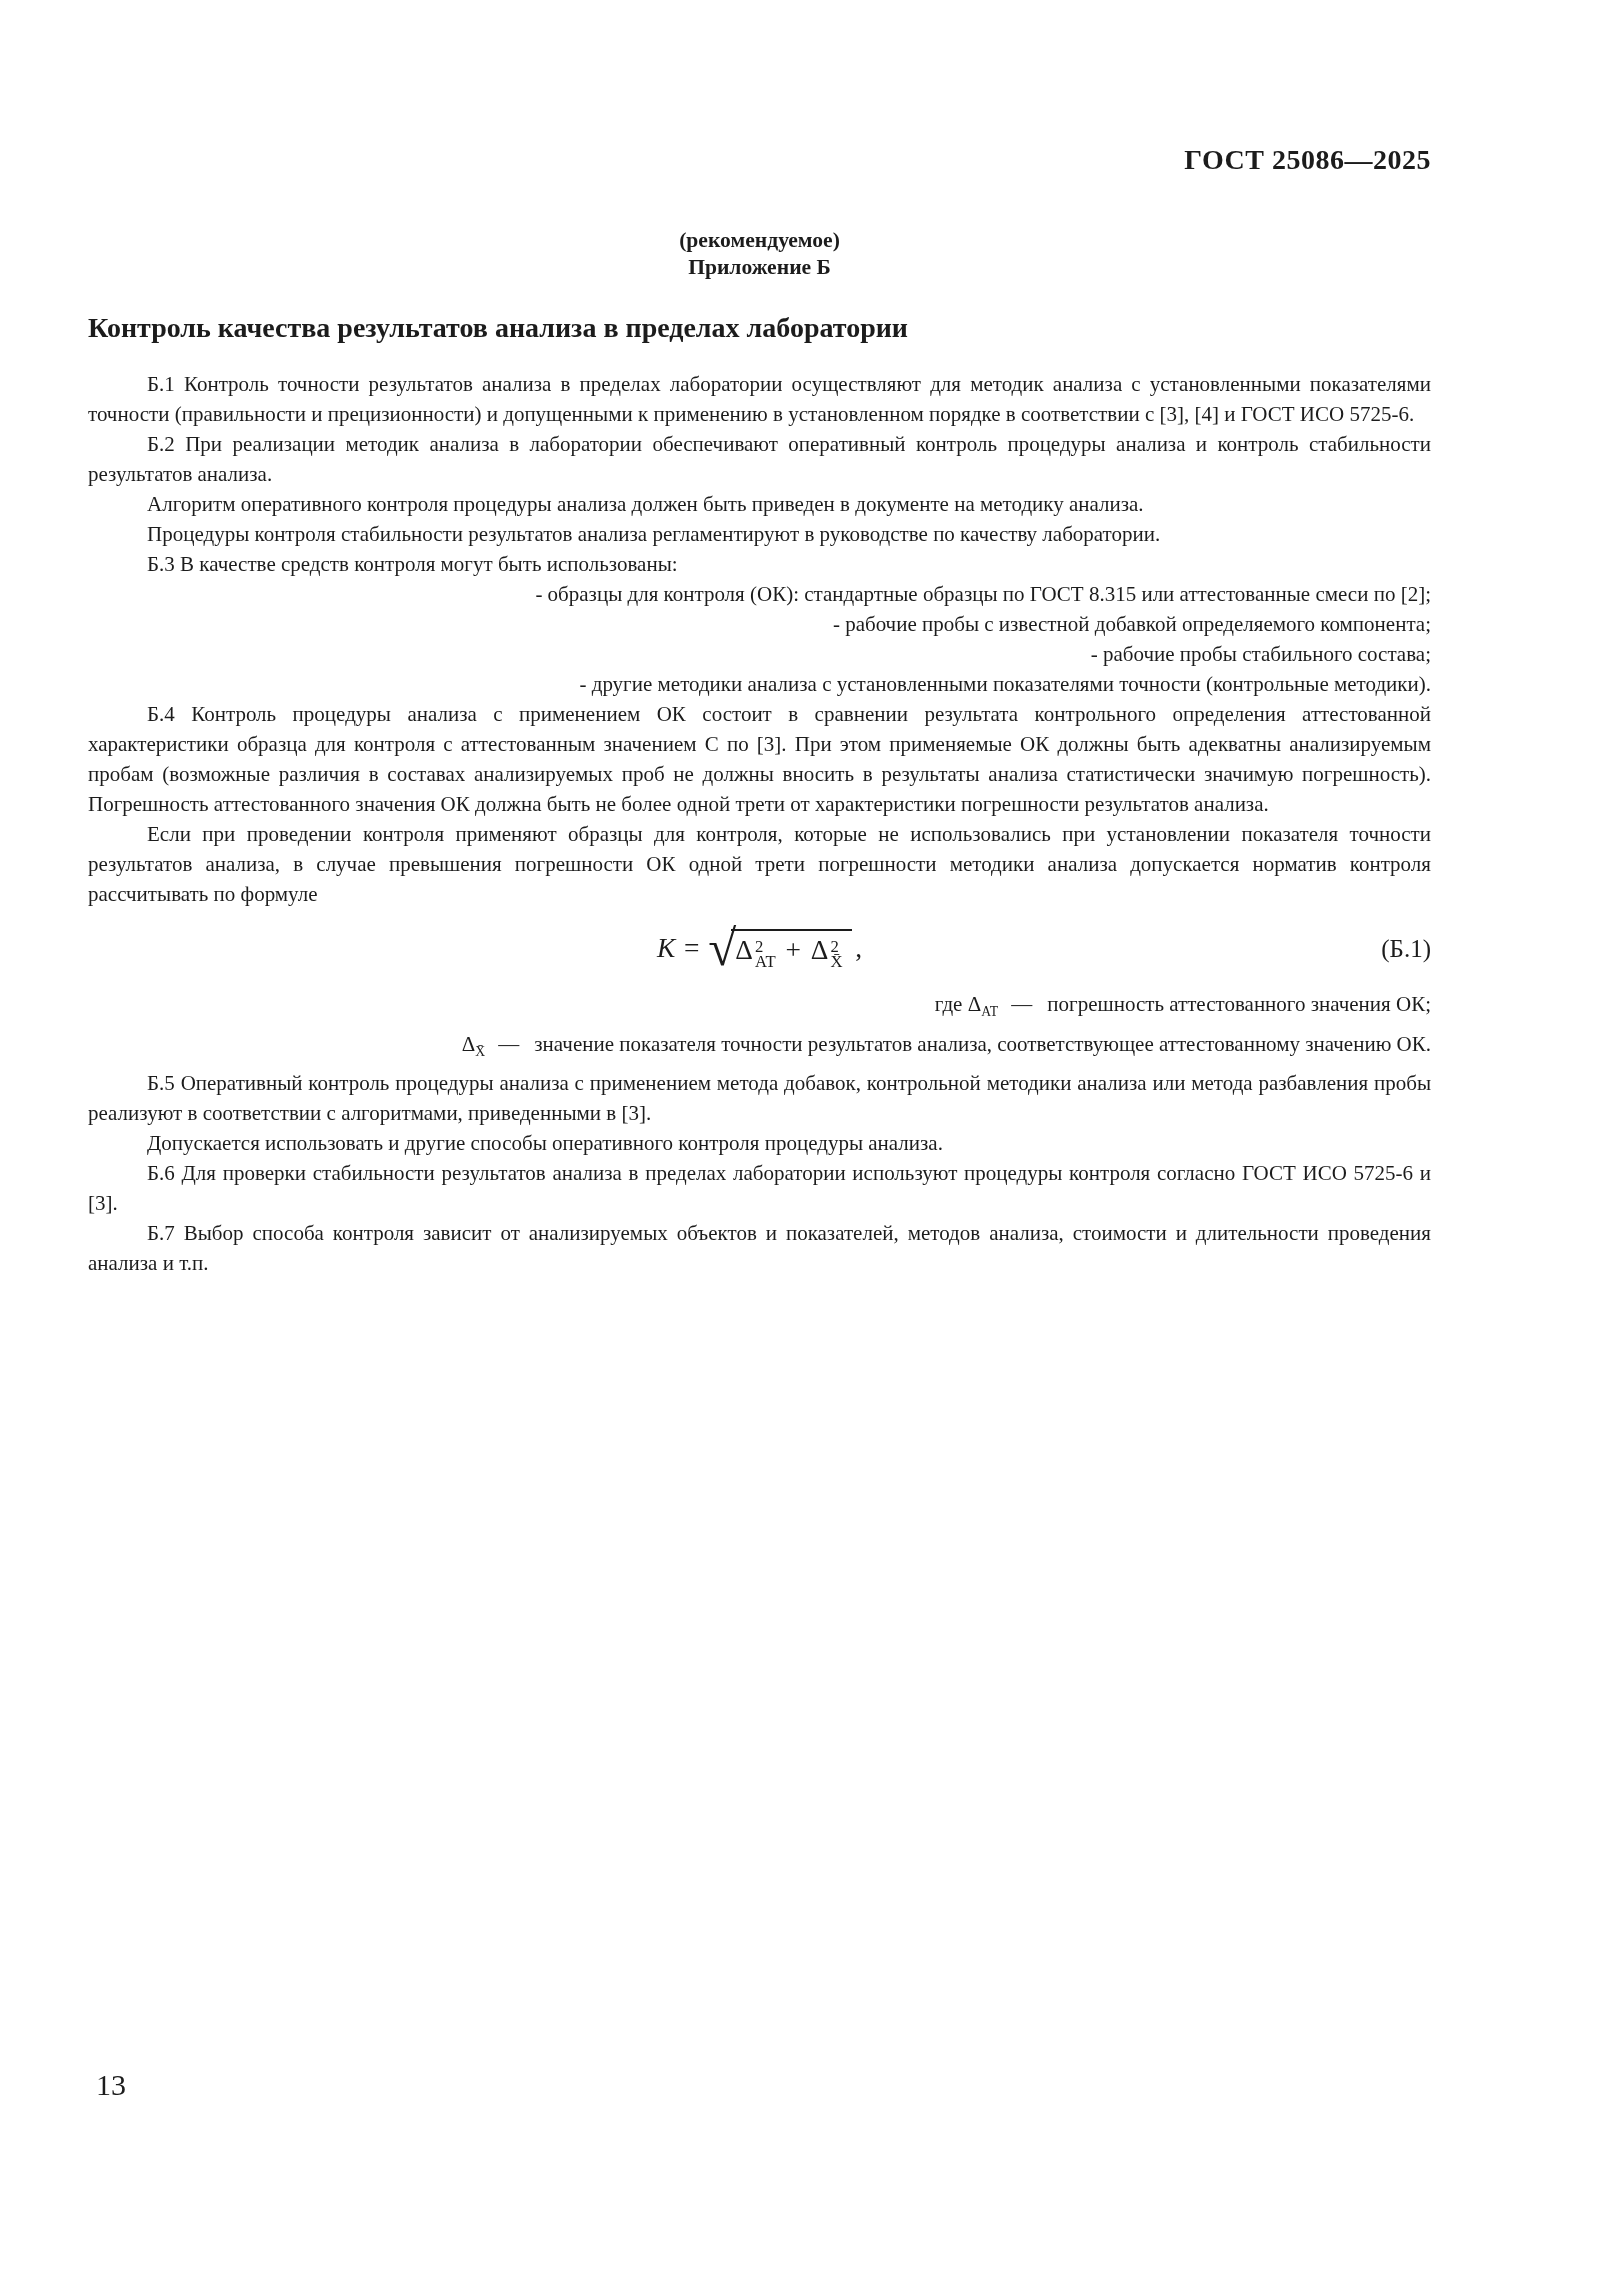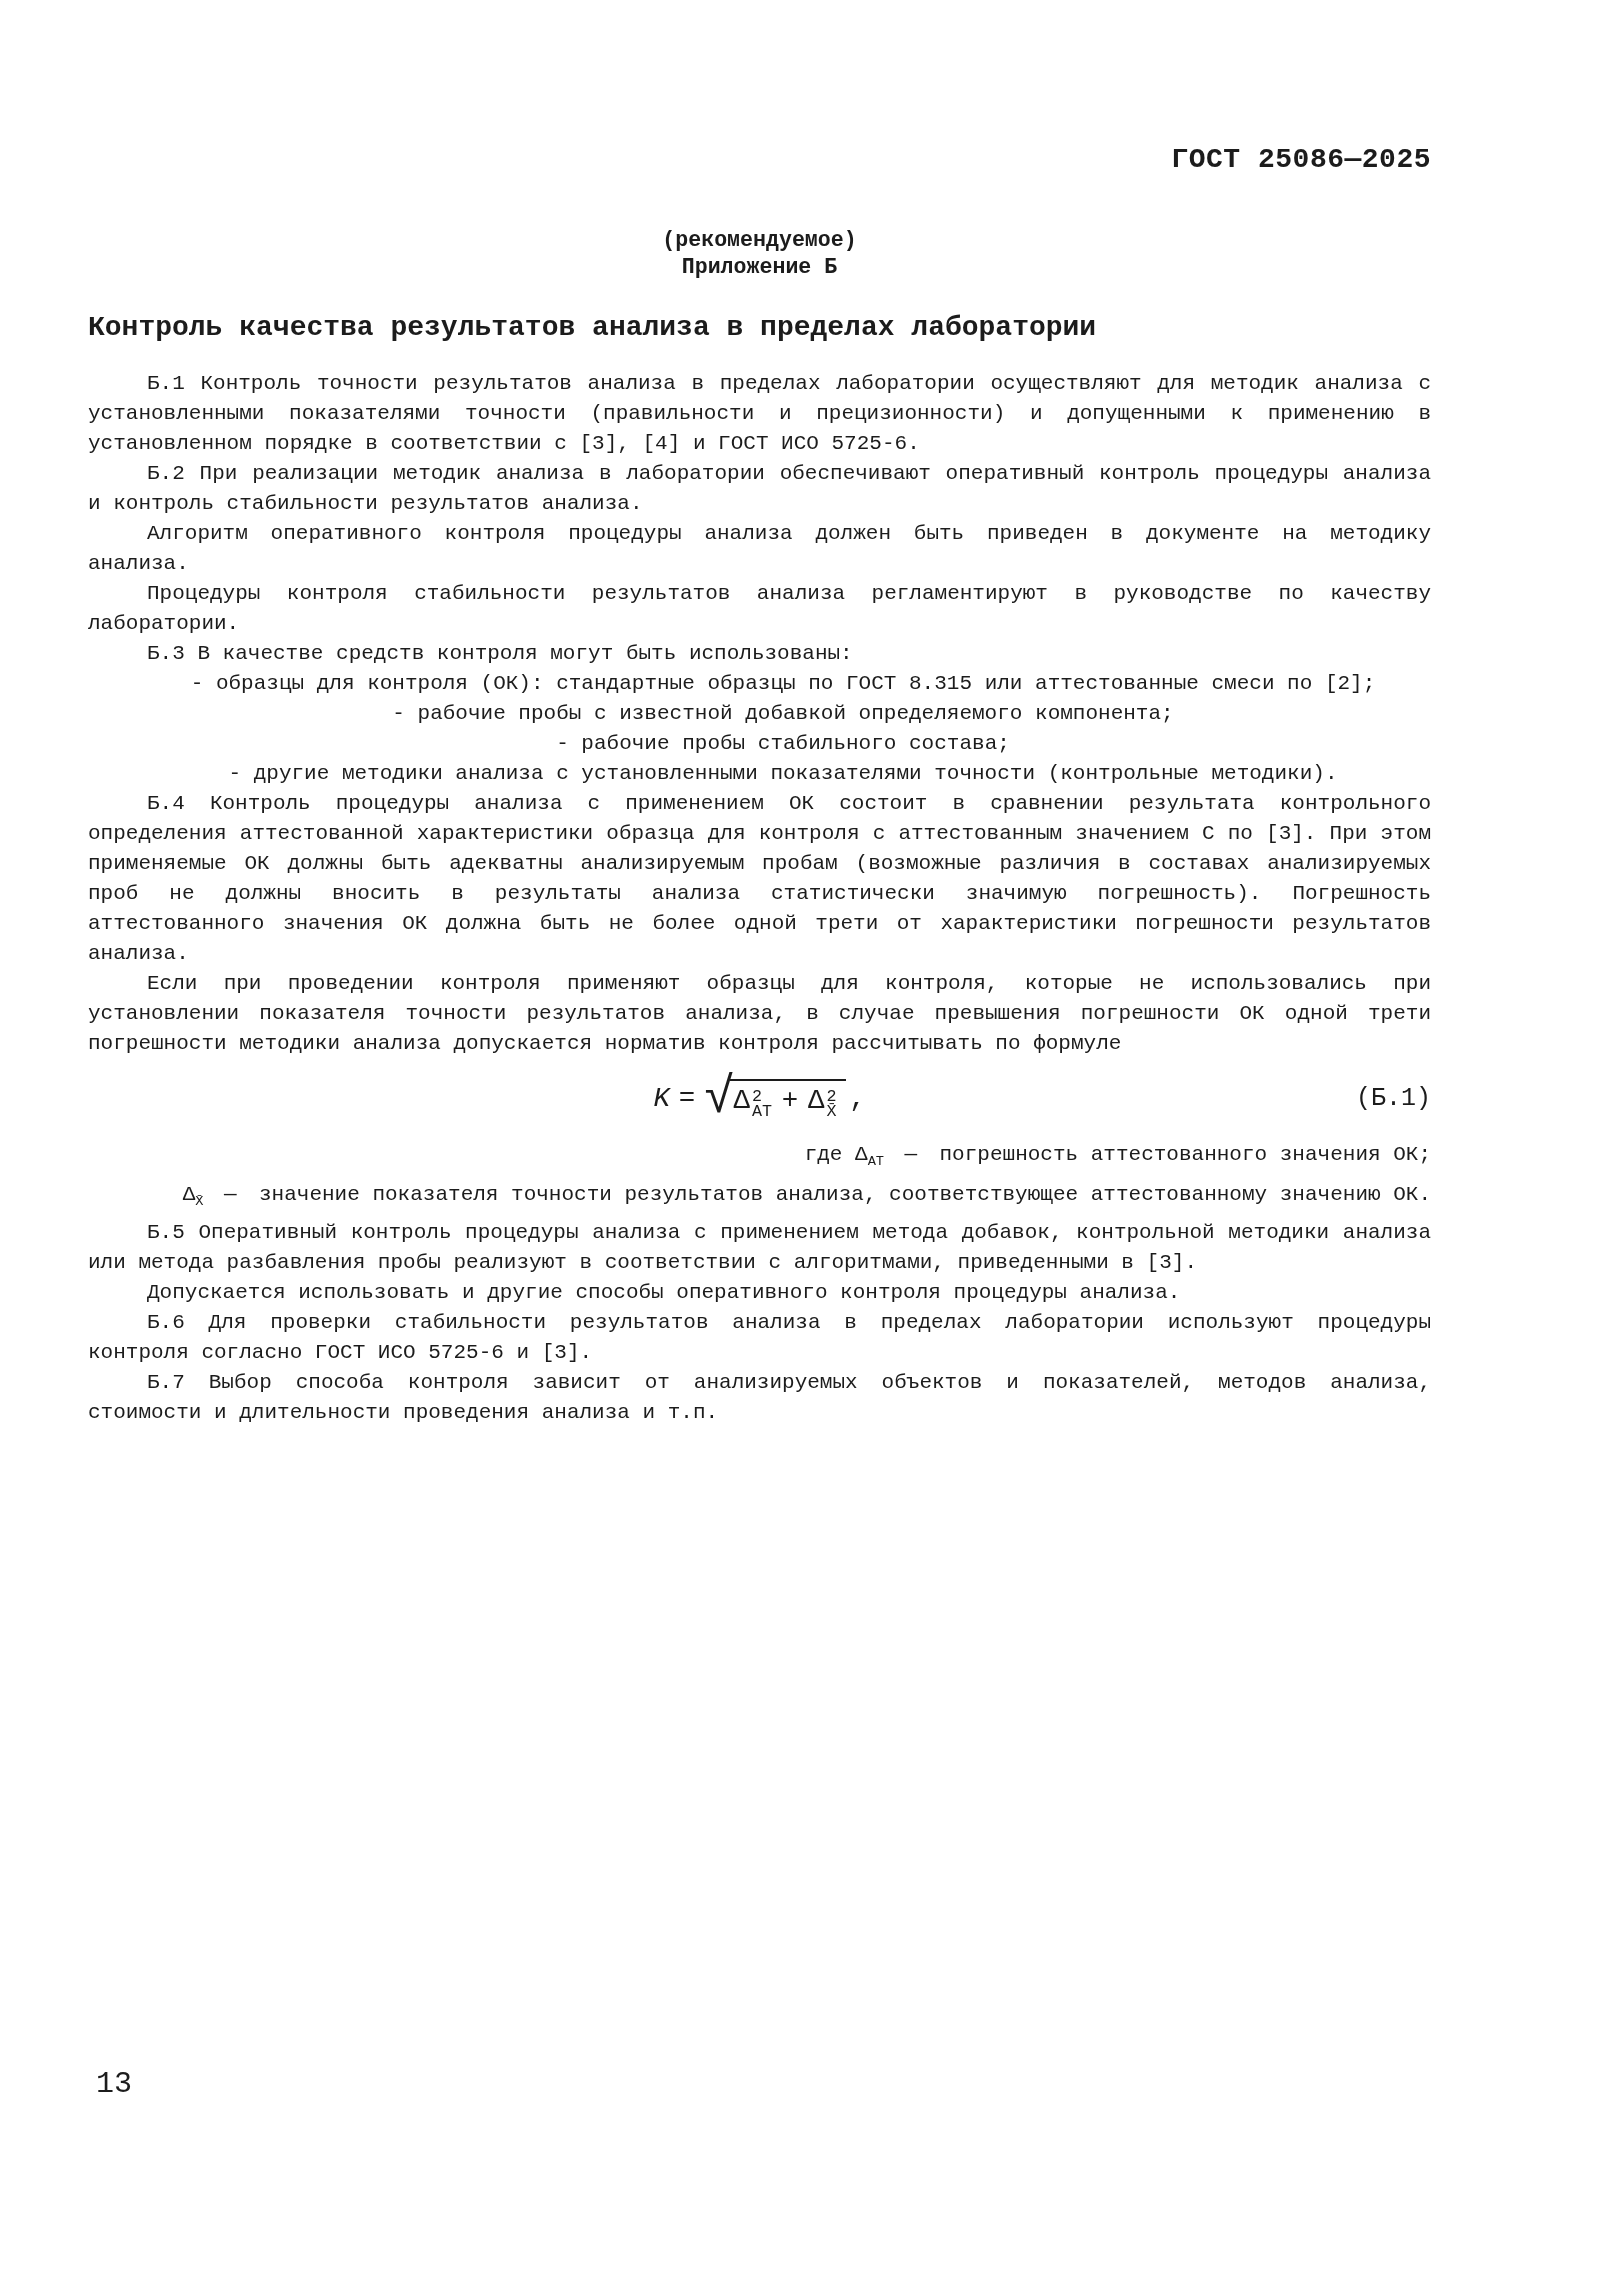--- a/index.html
+++ b/index.html
@@ -2,21 +2,21 @@
 <html lang="ru"><head>
 <meta charset="utf-8">
 <style>
   * { margin:0; padding:0; box-sizing:border-box; }
   html,body { background:#ffffff; }
   .page{
     position:relative;
     width:1621px; height:2293px;
     background:#ffffff;
     color:#1c1c1c;
-    font-family:Liberation Mono, monospace;
+    font-family:Liberation Serif, serif;
     overflow:hidden;
   }
   
   .running-header{
     position:absolute; top:145px; left:88px; width:1343px;
     text-align:right; font-weight:bold; font-size:28px; line-height:29px;
     letter-spacing:0.5px;
   }
   
   .appendix-head{
@@ -26,21 +26,21 @@
   .section-title{
     position:absolute; top:315px; left:88px; width:1343px;
     font-weight:bold; font-size:28px; line-height:26.5px;
   }
   
   .body-block{
     position:absolute; top:369px; left:88px; width:1343px;
     font-size:21px; line-height:30px;
   }
   .para{ text-align:justify; text-indent:59px; }
-  .li{ text-align:center; text-indent:47px; }
+  .li{ text-align:right; text-indent:47px; }
   
   .formula-row{
     position:relative; height:79px;
     display:flex; align-items:center; justify-content:center;
   }
   .formula{
     display:inline-flex; align-items:center;
     font-size:27.4px; line-height:1;
   }
   .f-k{ font-style:italic; margin-right:8.8px; }

